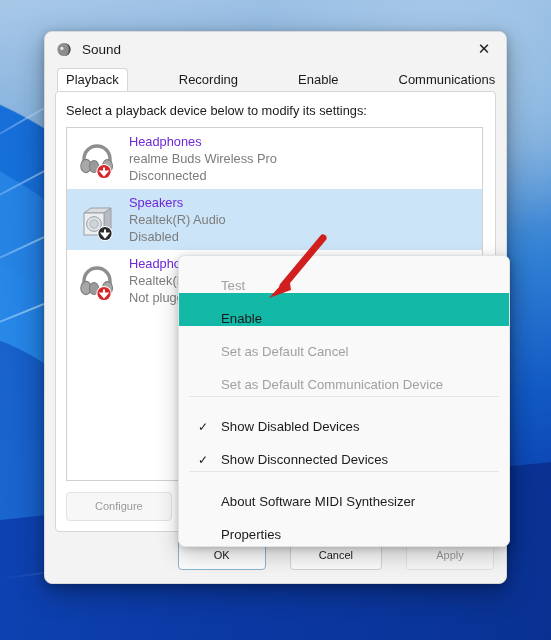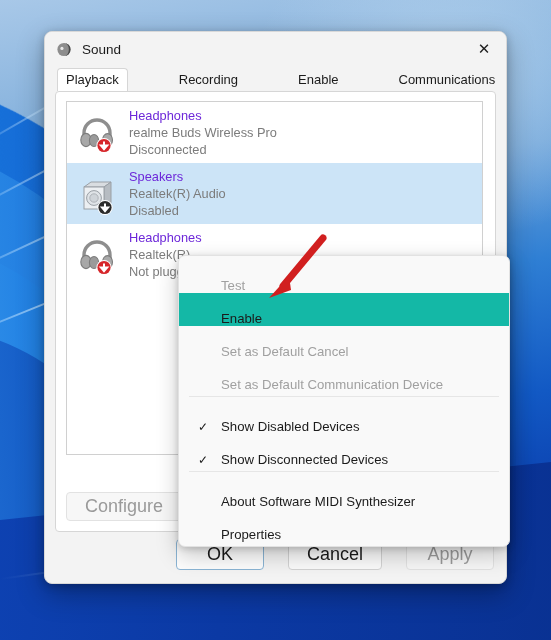--- a/index.html
+++ b/index.html
@@ -214,33 +214,33 @@
     position: absolute;
     left: 0; right: 0;
     bottom: 10px;
     height: 30px;
     padding: 0 12px 0 10px;
     display: flex;
     align-items: center;
     box-sizing: border-box;
   }
   .btn {
-    font-size: 18px;
+    font-size: 11px;
     height: 29px;
     min-width: 86px;
     border: 1px solid #d3d3d3;
     background: #fbfbfb;
     border-radius: 4px;
     color: #1b1b1b;
     display: inline-flex;
     align-items: center;
     justify-content: center;
     box-sizing: border-box;
     cursor: default;
-    padding: 0 18px;
+    padding: 0 28px;
   }
   .btn.disabled { color: #9a9a9a; background: #f7f7f7; border-color: #e2e2e2; }
   .spacer { flex: 1; }
 
   .splitbtn {
     display: inline-flex;
     height: 29px;
     border: 1px solid #e0e0e0;
     border-radius: 4px;
     overflow: hidden;
@@ -363,20 +363,21 @@
     </div>
 
     <div class="tabstrip">
       <div class="tab active">Playback</div>
       <div class="tab">Recording</div>
       <div class="tab">Enable</div>
       <div class="tab">Communications</div>
     </div>
 
     <div class="tabpage">
+      <div class="hint">Select a playback device below to modify its settings:</div>
 
       <div class="devicelist">
 
         <div class="device">
           <div class="dev-icon">
             <svg viewBox="0 0 48 48" width="48" height="48">
               <path d="M11 29 V24 a13 13 0 0 1 26 0 V29" fill="none" stroke="#8e8e8e" stroke-width="3.4" stroke-linecap="round"></path>
               <ellipse cx="13" cy="31" rx="5.2" ry="6.6" fill="#a8a8a8" stroke="#7d7d7d" stroke-width="1.1"></ellipse>
               <ellipse cx="21" cy="31.5" rx="4.6" ry="6" fill="#9a9a9a" stroke="#7d7d7d" stroke-width="1.1"></ellipse>
               <ellipse cx="34.5" cy="31" rx="5" ry="6.4" fill="#a8a8a8" stroke="#7d7d7d" stroke-width="1.1"></ellipse>

